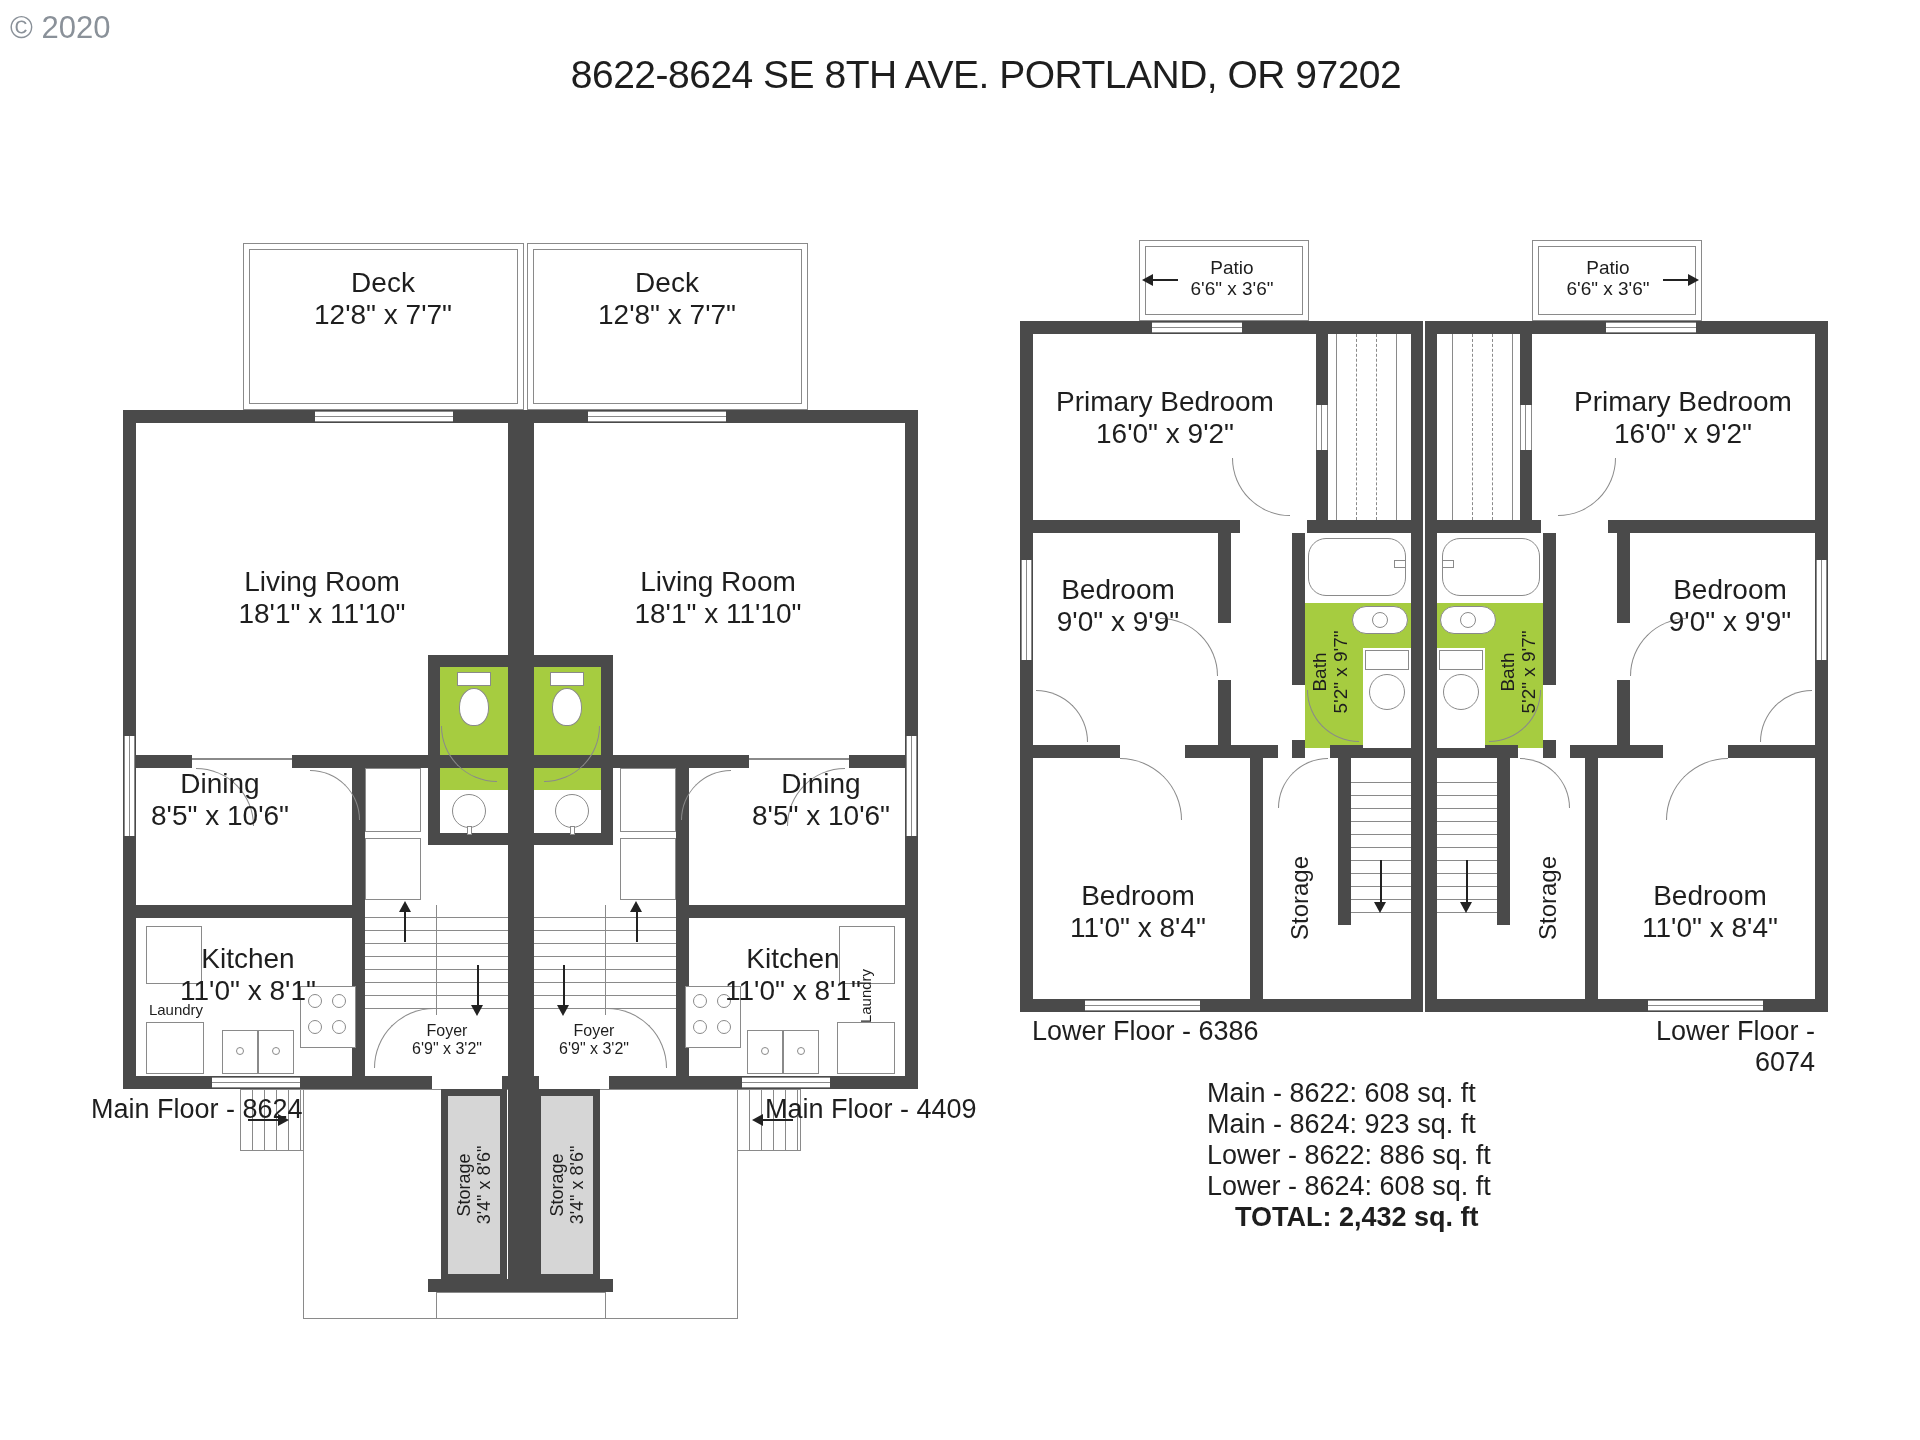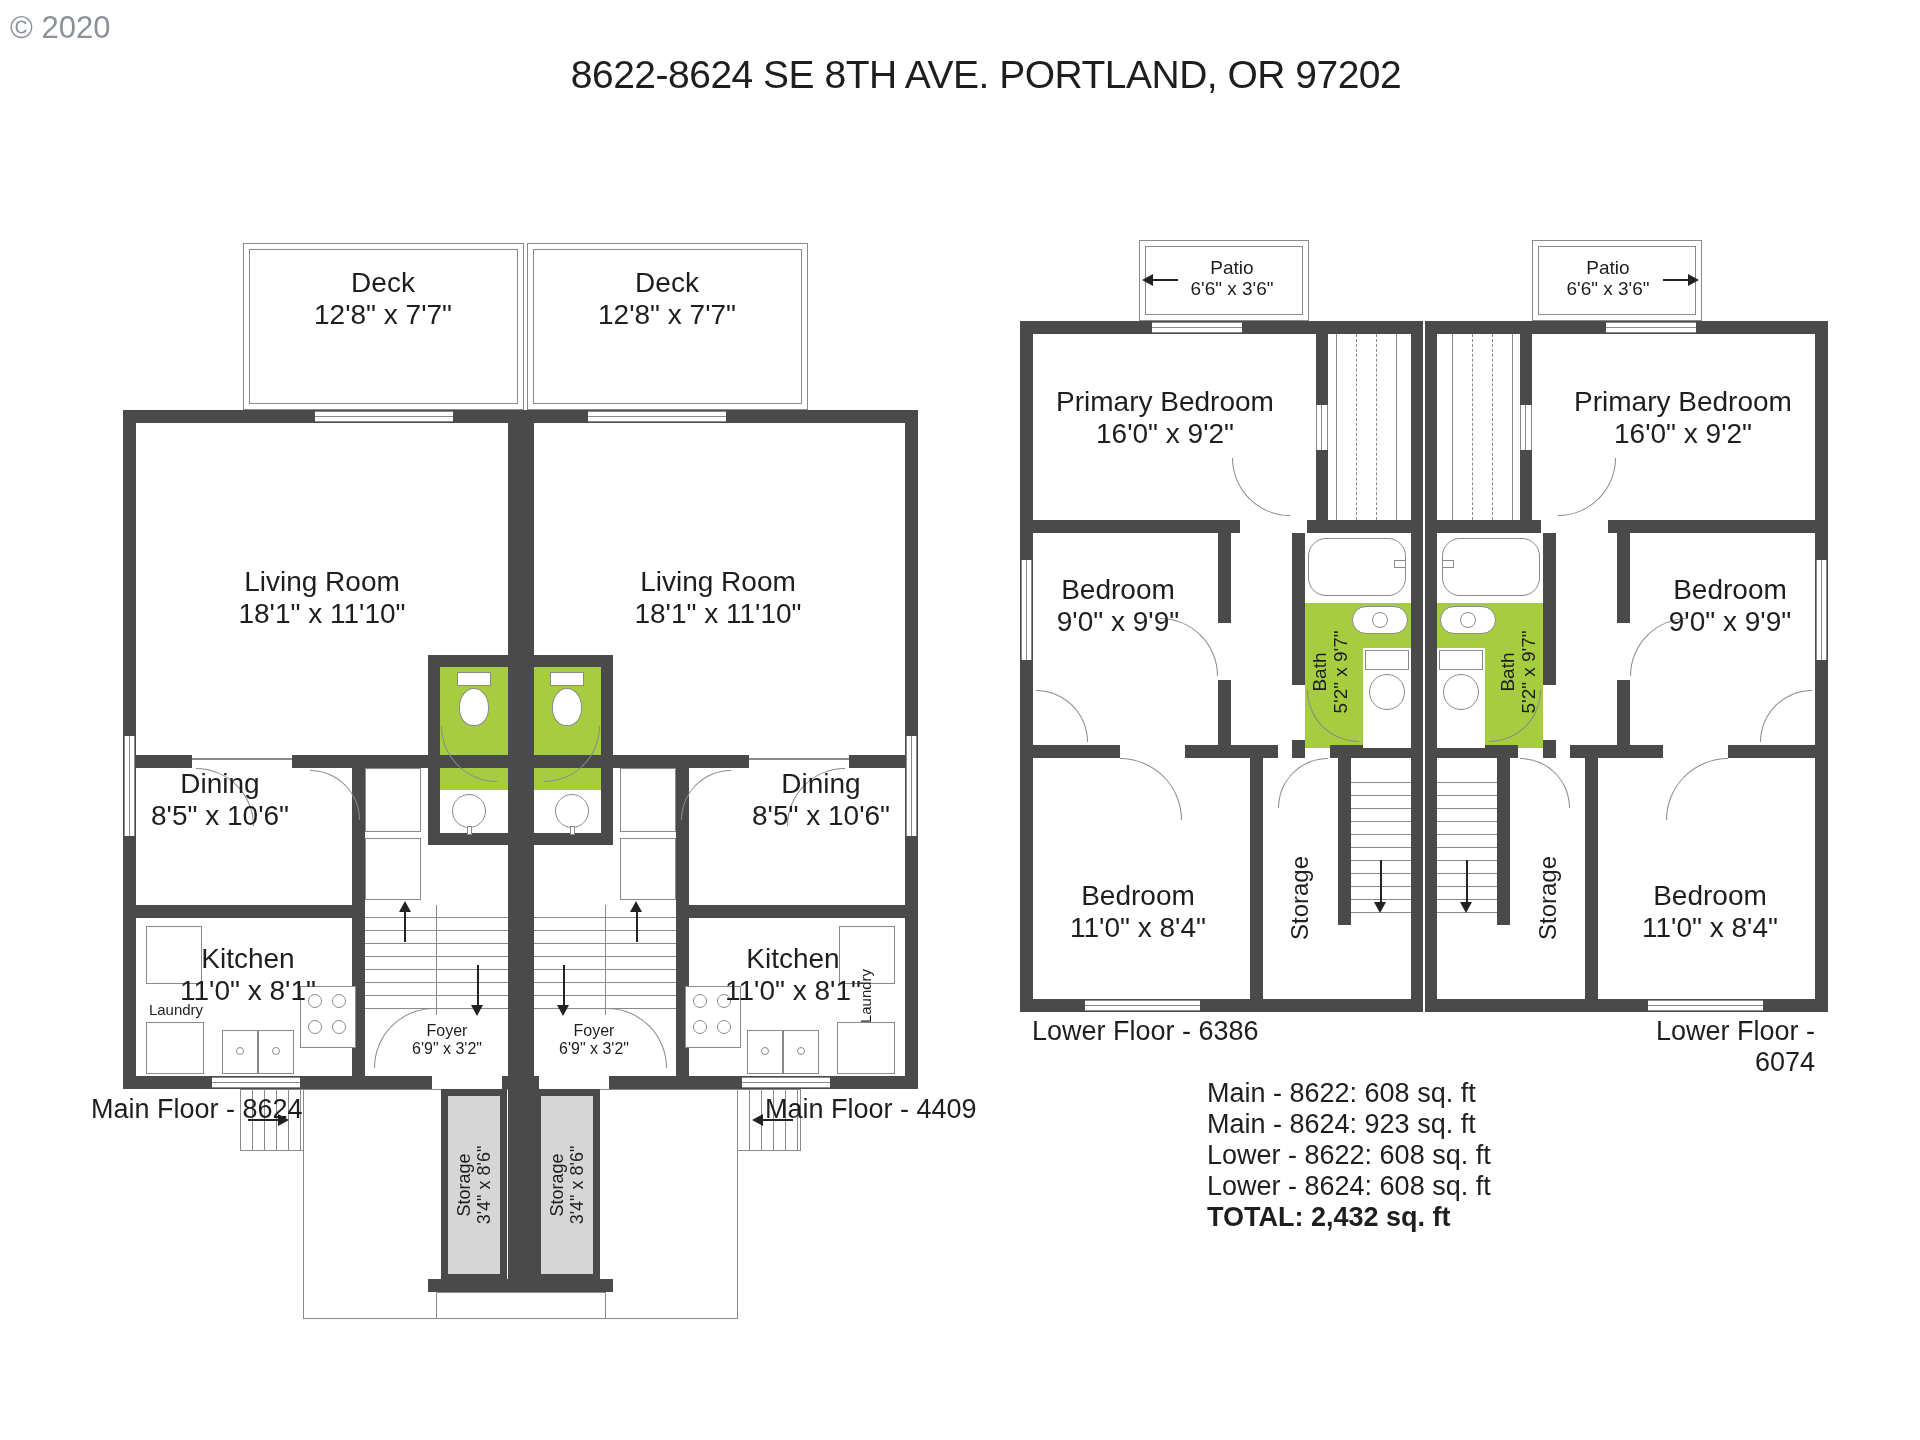--- a/index.html
+++ b/index.html
@@ -360,18 +360,18 @@
       </div>
     <div class="lb rot" style="left:1300px;top:898px;font-size:24px;">Storage</div>
     <div class="lb rot" style="left:1548px;top:898px;font-size:24px;">Storage</div>
     <div class="flb" style="left:1032px;top:1016px;">Lower Floor - 6386</div>
     <div class="flb" style="left:1590px;top:1016px;width:225px;text-align:right;">Lower Floor - 6074</div>
   </section>
 
   <div id="summary">
     <div>Main - 8622: 608 sq. ft</div>
     <div>Main - 8624: 923 sq. ft</div>
-    <div>Lower - 8622: 608 sq. ft</div>
+    <div>Lower - 8622: 886 sq. ft</div>
     <div>Lower - 8624: 608 sq. ft</div>
-    <div style="font-weight:bold;">TOTAL: 2,432 sq. ft</div>
+    <div style="font-weight:bold;margin-left:28px;">TOTAL: 2,432 sq. ft</div>
   </div>
 
 </div>
 
 </body></html>

